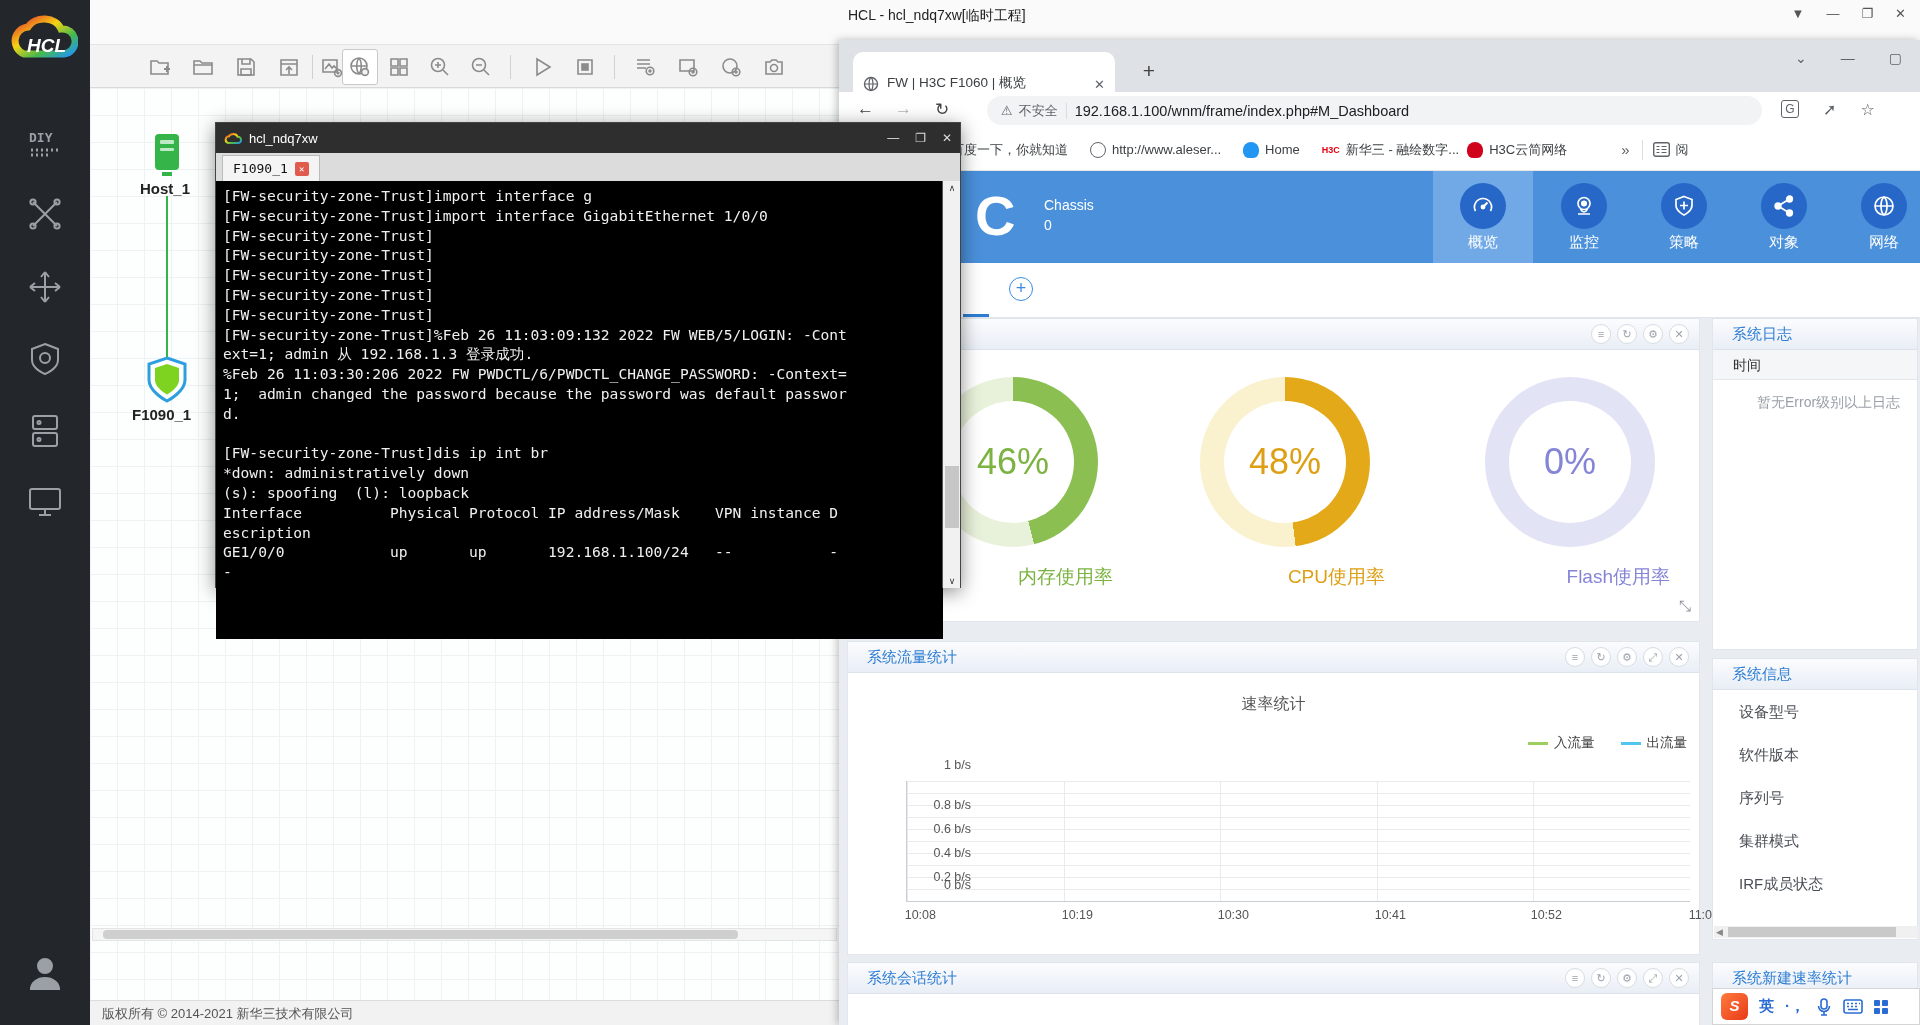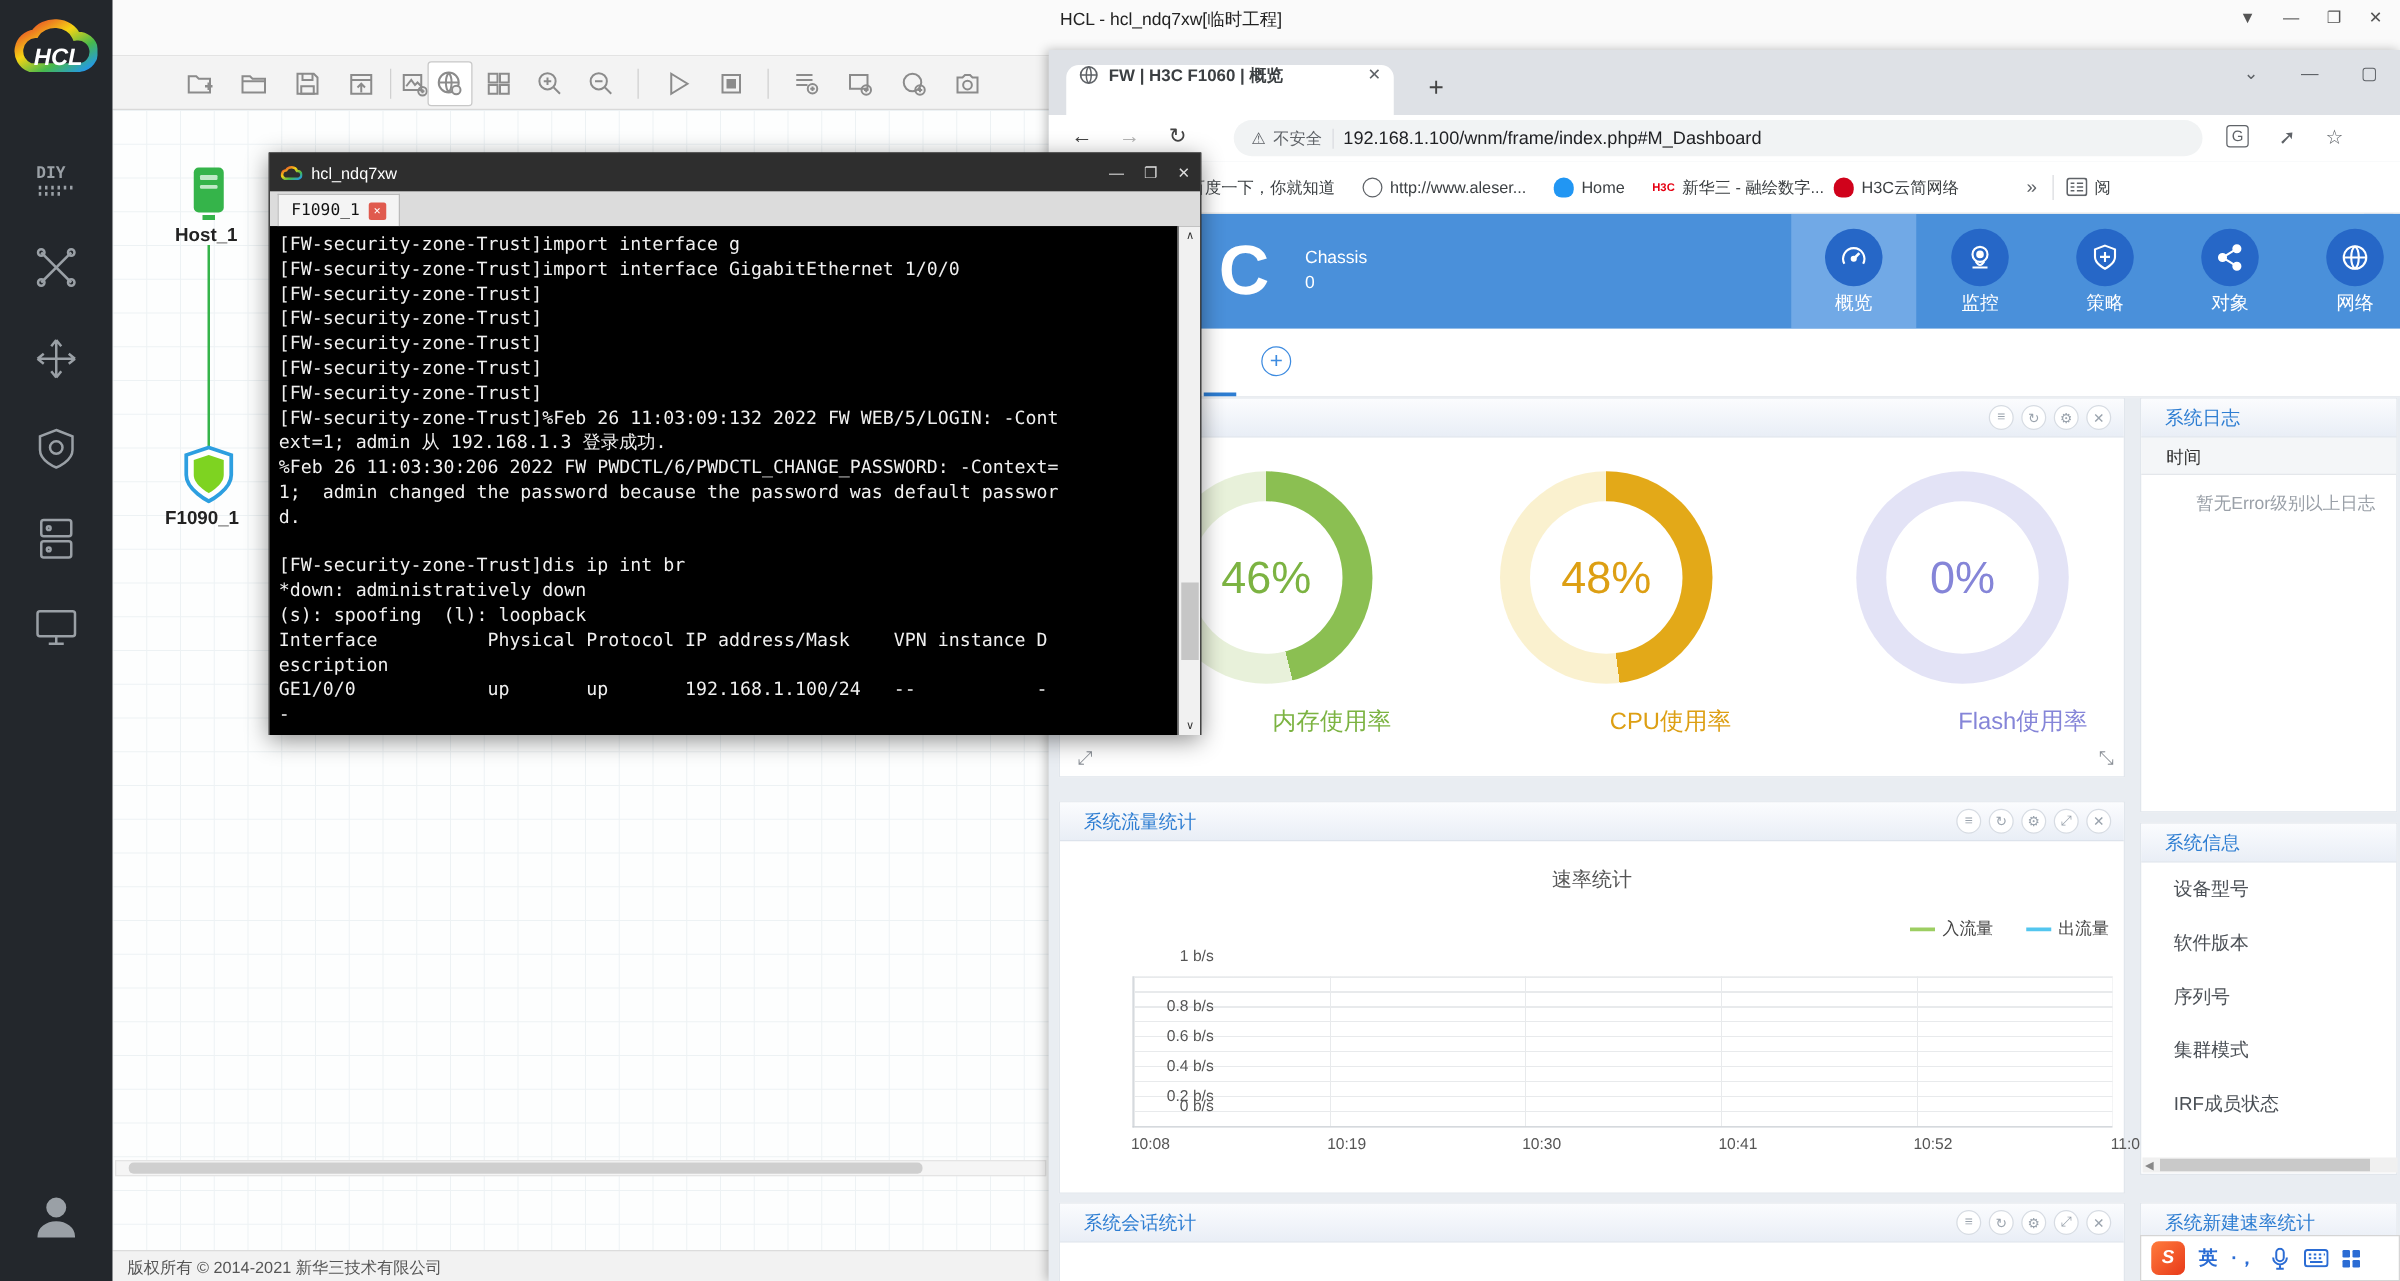--- a/index.html
+++ b/index.html
@@ -30,21 +30,21 @@
   .link-line { position:absolute; left:76px; top:108px; width:2px; height:168px; background:#35b44a; }
 
   .hcl-hscroll { position:absolute; left:92px; top:928px; width:745px; height:13px; background:#f5f5f5; border:1px solid #e4e4e4; }
   .hcl-hscroll .thumb { position:absolute; left:10px; top:1px; width:635px; height:9px; background:#cfcfcf; border-radius:4px; }
   .hcl-statusbar { position:absolute; left:90px; top:1000px; width:749px; height:25px; background:#f2f2f2; border-top:1px solid #dcdcdc; }
   .hcl-status-text { position:absolute; left:12px; top:4px; font-size:13px; color:#555; }
 
   
   .browser { position:absolute; left:839px; top:40px; width:1081px; height:985px; background:#dee1e6; box-shadow:-2px 0 8px rgba(0,0,0,.25); z-index:5; }
   .b-tabbar { position:absolute; left:0; top:0; width:100%; height:52px; }
-  .b-tab { position:absolute; left:14px; top:12px; width:262px; height:40px; background:#fff; border-radius:10px 10px 0 0; display:flex; align-items:flex-start; padding:0 10px; gap:8px;font-weight:bold; }
+  .b-tab { position:absolute; left:14px; top:12px; width:262px; height:40px; background:#fff; border-radius:10px 10px 0 0; display:flex; align-items:flex-end; padding:0 10px; gap:8px; }
   .b-tab-title { font-size:13.5px; color:#3c4043; white-space:nowrap; overflow:hidden; flex:1; }
   .b-tab-close { color:#5f6368; font-size:13px; }
   .b-newtab { position:absolute; left:296px; top:18px; width:28px; height:28px; color:#444; font-size:21px; text-align:center; line-height:26px; }
   .b-winbtns { position:absolute; right:18px; top:10px; display:flex; gap:34px; color:#5f6368; font-size:14px; }
   .b-toolbar { position:absolute; left:0; top:52px; width:100%; height:37px; background:#fff; }
   .b-nav { position:absolute; top:7px; font-size:17px; color:#555; }
   .b-pill { position:absolute; left:148px; top:4px; width:775px; height:29px; background:#f1f3f4; border-radius:15px; display:flex; align-items:center; padding:0 14px; gap:8px; }
   .b-sec { font-size:13px; color:#5f6368; display:flex; gap:6px; align-items:center; }
   .b-pill-div { width:1px; height:16px; background:#dadce0; }
   .b-url { font-size:14.5px; color:#202124; white-space:nowrap; }
@@ -101,21 +101,21 @@
   .info-scroll .thumb { position:absolute; left:14px; top:1px; width:168px; height:10px; background:#c9c9c9; }
 
   
   .term { position:absolute; left:215px; top:122px; width:746px; height:466px; z-index:10; box-shadow:0 4px 18px rgba(0,0,0,.45); background:#000; border:1px solid #444; }
   .term-title { position:absolute; left:0; top:0; width:100%; height:30px; background:#2e2e2e; display:flex; align-items:center; padding:0 8px; gap:7px; }
   .term-title-text { color:#fff; font-size:13px; flex:1; }
   .term-btns { display:flex; gap:16px; color:#ddd; font-size:12px; }
   .term-tabs { position:absolute; left:0; top:30px; width:100%; height:28px; background:#dcdcdc; }
   .term-tab { position:absolute; left:6px; top:2px; height:26px; background:#f4f4f4; border:1px solid #bbb; border-bottom:none; display:flex; align-items:center; gap:7px; padding:0 10px; font-family:"DejaVu Sans Mono",monospace; font-size:13px; color:#111; }
   .term-tab-close { width:14px; height:14px; background:#e05a4e; color:#fff; font-size:9px; text-align:center; line-height:14px; border-radius:2px; }
-  .term-body { position:absolute; left:0; top:58px; width:727px; height:407px; background:#000; padding:5px 2px 0 7px; overflow:hidden; }
+  .term-body { position:absolute; left:0; top:58px; width:727px; height:458px; background:#000; padding:5px 2px 0 7px; overflow:hidden; }
   .term-body pre { font-family:"DejaVu Sans Mono",monospace; font-size:14.6px; line-height:19.8px; color:#f0f0f0; white-space:pre; }
   .term-scroll { position:absolute; right:0; top:58px; width:18px; height:407px; background:#f1f1f1; border-left:1px solid #555; }
   .term-scroll .a { position:absolute; left:0; width:18px; text-align:center; font-size:9px; color:#333; }
   .term-scroll .thumb { position:absolute; left:2px; top:285px; width:14px; height:62px; background:#c6c6c6; }
 
   
   .ime { position:absolute; left:1712px; top:988px; width:208px; height:37px; background:#fff; border:1px solid #d5d5d5; z-index:20; display:flex; align-items:center; gap:11px; padding:0 8px; }
   .ime-logo { width:27px; height:27px; border-radius:6px; background:linear-gradient(135deg,#ff7b3c,#e83a1a); color:#fff; font-weight:bold; font-style:italic; font-size:20px; text-align:center; line-height:26px; }
   .ime span { color:#2b6cd4; font-size:15px; font-weight:bold; }
   .ime svg { stroke:#2b6cd4; fill:none; stroke-width:1.6; }

